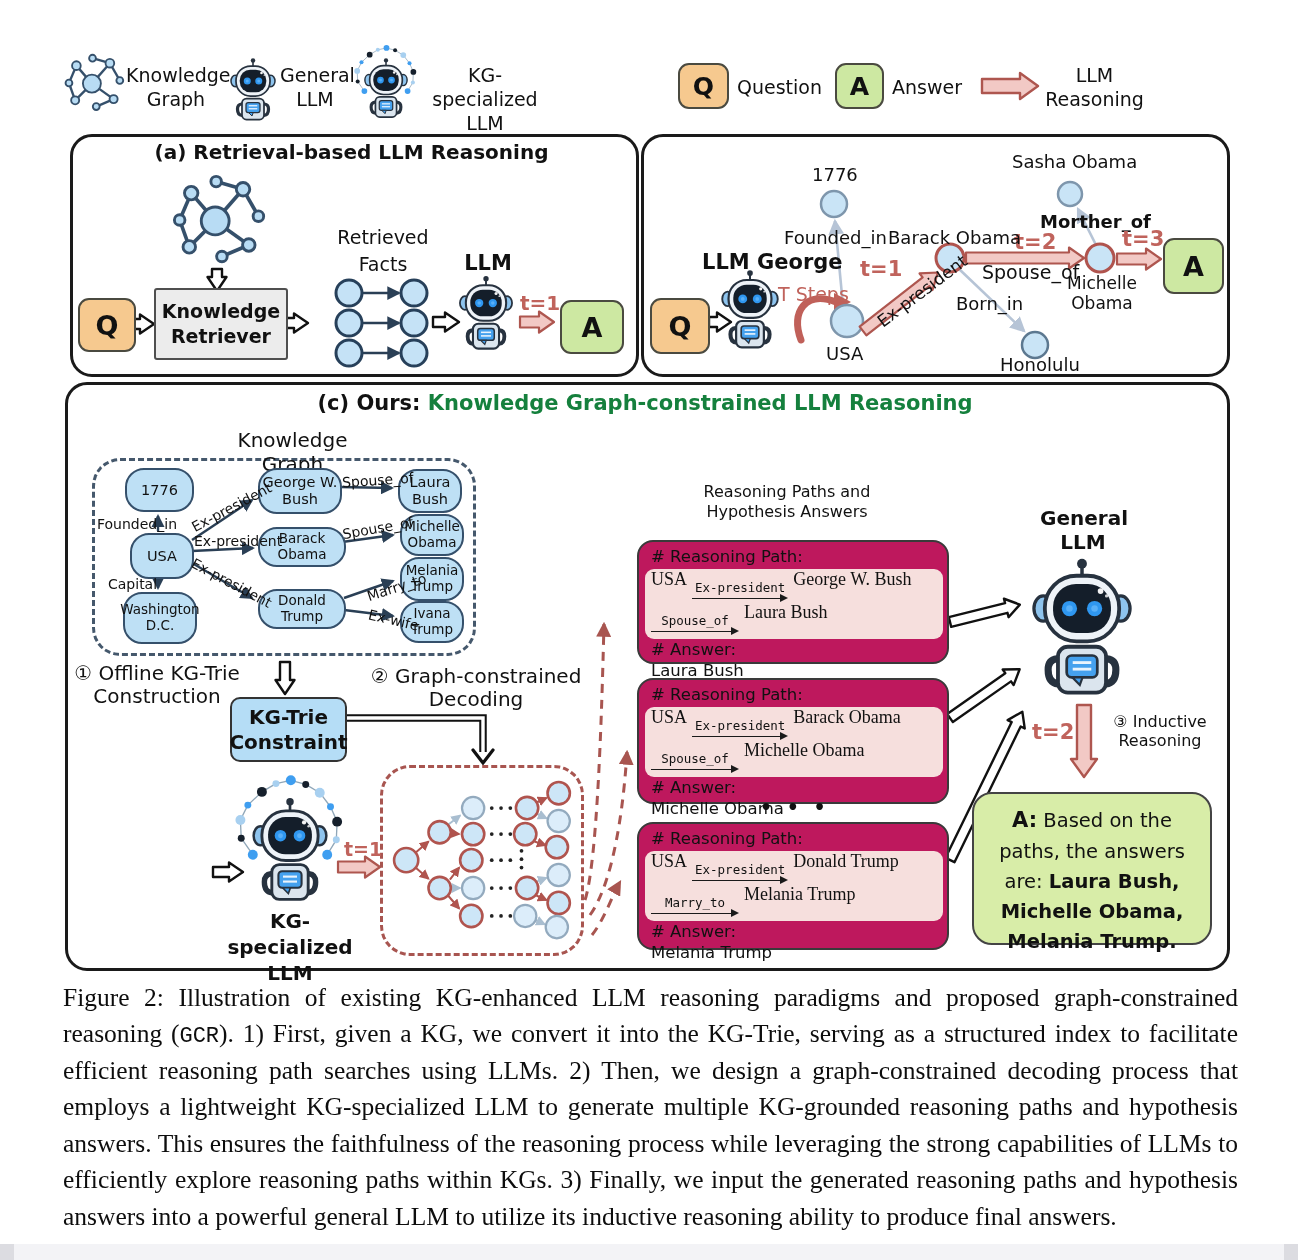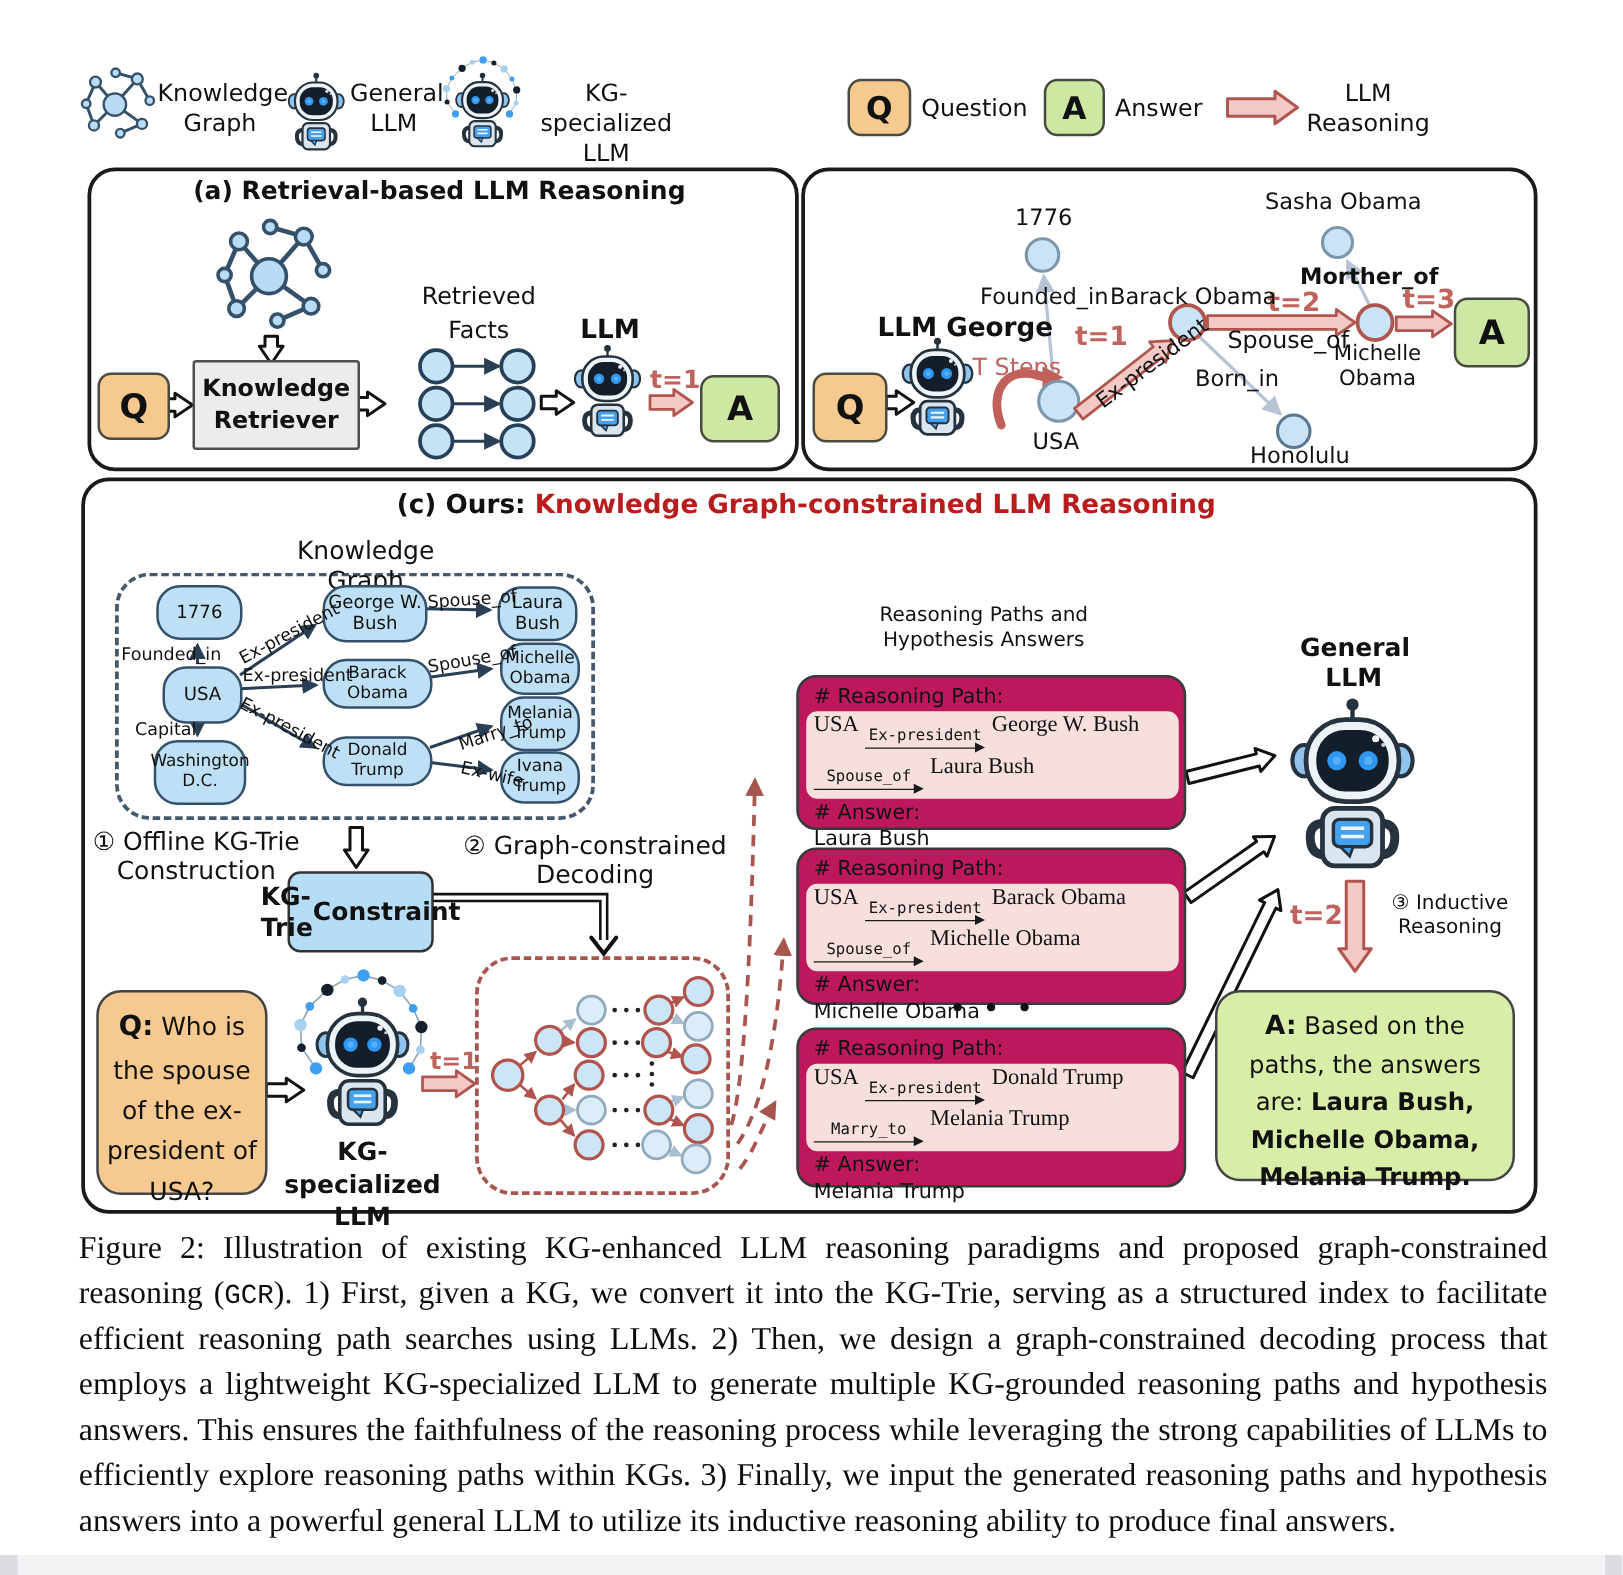--- a/index.html
+++ b/index.html
@@ -11,21 +11,21 @@
   .panel{position:absolute;border:3px solid #1a1a1a;border-radius:22px;background:#fff;}
   .ptitle{font-size:20px;font-weight:bold;line-height:1.1;}
   .chip{position:absolute;display:flex;align-items:center;justify-content:center;
         border:2.6px solid #4a4a40;border-radius:11px;font-weight:bold;}
   .chip.q{background:#f6c98f;}
   .chip.a{background:#cde8a2;}
   .graybox{position:absolute;background:#ececec;border:2.4px solid #4f4f4f;border-radius:3px;
            display:flex;flex-direction:column;align-items:center;justify-content:center;
            font-weight:bold;font-size:19px;line-height:1.3;}
   .bluebox{position:absolute;background:#b5ddf6;border:2.6px solid #333;border-radius:10px;
-           display:flex;flex-direction:row;align-items:center;justify-content:center;
+           display:flex;flex-direction:column;align-items:center;justify-content:center;
            font-weight:bold;font-size:20px;line-height:1.25;}
   .kgdash{position:absolute;border:3px dashed #45586c;border-radius:28px;}
   .triedash{position:absolute;border:3.5px dashed #a85550;border-radius:30px;}
   .pill{position:absolute;background:#bee0f5;border:2.5px solid #35506b;border-radius:19px;
         display:flex;flex-direction:column;align-items:center;justify-content:center;
         font-size:14.5px;line-height:1.15;text-align:center;}
   .elab{position:absolute;font-size:14px;line-height:1;white-space:nowrap;}
   .blab{position:absolute;font-size:18px;line-height:1.1;white-space:nowrap;}
   .qbox{position:absolute;background:#f5c98f;border:2.6px solid #444;border-radius:20px;
         font-size:20px;line-height:1.62;text-align:center;padding-top:10px;}
@@ -41,21 +41,21 @@
   .rlbl{font-family:"DejaVu Sans Mono",monospace;font-size:12.5px;line-height:1.05;text-align:center;padding:0 3px;}
   .rarr{position:relative;height:9px;min-width:88px;display:block;}
   .rarr::before{content:"";position:absolute;left:0;right:6px;top:4px;border-top:1.4px solid #1a1a1a;}
   .rarr::after{content:"";position:absolute;right:0;top:0.5px;width:0;height:0;
                border-left:8px solid #1a1a1a;border-top:4px solid transparent;border-bottom:4px solid transparent;}
   .pans{font-size:16.5px;line-height:1.2;}
   .caption{position:absolute;left:63px;top:980px;width:1175px;
            font-family:"Liberation Serif","DejaVu Serif",serif;font-size:25.5px;line-height:1.43;
            text-align:justify;color:#0d0d0d;}
   .mono{font-family:"Liberation Mono","DejaVu Sans Mono",monospace;font-size:22px;}
-  .redtitle{color:#b91c1c;}
+  .redtitle{color:#15803d;}
   svg{display:block;}
 </style>
 </head>
 <body>
 
 <div id="page">
 
   <svg id="arrow-layer" class="abs" style="left:0;top:0;z-index:1" width="1298" height="1260" viewBox="0 0 1298 1260">
     <defs>
       <marker id="mDark" viewBox="0 0 10 10" refX="8.5" refY="5" markerWidth="5.5" markerHeight="5.5" orient="auto-start-reverse">
@@ -501,27 +501,20 @@
   </div>
   <div class="bluebox" style="left:230px;top:697px;width:113px;height:61px;z-index:2">
     <div>KG-Trie</div>
       <div>Constraint</div>
   </div>
   <div class="abs ctr" style="left:370px;top:665px;width:212px;font-size:20px;line-height:1.15;z-index:2">
     <div>② Graph-constrained</div>
       <div>Decoding</div>
   </div>
 
-  <div class="qbox" style="left:77px;top:792px;width:133px;height:150px;z-index:2">
-    <div><span class="bold" style="font-size:22px">Q:</span><span> Who is</span></div>
-    <div>the spouse</div>
-    <div>of the ex-</div>
-    <div>president of</div>
-    <div>USA?</div>
-  </div>
   <div class="abs" style="left:228px;top:766px;width:124px;height:146px;z-index:2">
       <svg viewBox="0 0 150 158" width="100%" height="100%">
         <line x1="30" y1="98" x2="16" y2="78" stroke="#8fa6b8" stroke-width="1.6"></line>
         <line x1="16" y1="78" x2="15" y2="56" stroke="#8fa6b8" stroke-width="1.6"></line>
         <line x1="15" y1="56" x2="24" y2="38" stroke="#8fa6b8" stroke-width="1.6"></line>
         <line x1="24" y1="38" x2="41" y2="22" stroke="#8fa6b8" stroke-width="1.6"></line>
         <line x1="41" y1="22" x2="58" y2="12" stroke="#8fa6b8" stroke-width="1.6"></line>
         <line x1="58" y1="12" x2="76" y2="8" stroke="#8fa6b8" stroke-width="1.6"></line>
         <line x1="76" y1="8" x2="94" y2="13" stroke="#8fa6b8" stroke-width="1.6"></line>
         <line x1="94" y1="13" x2="111" y2="23" stroke="#8fa6b8" stroke-width="1.6"></line>

